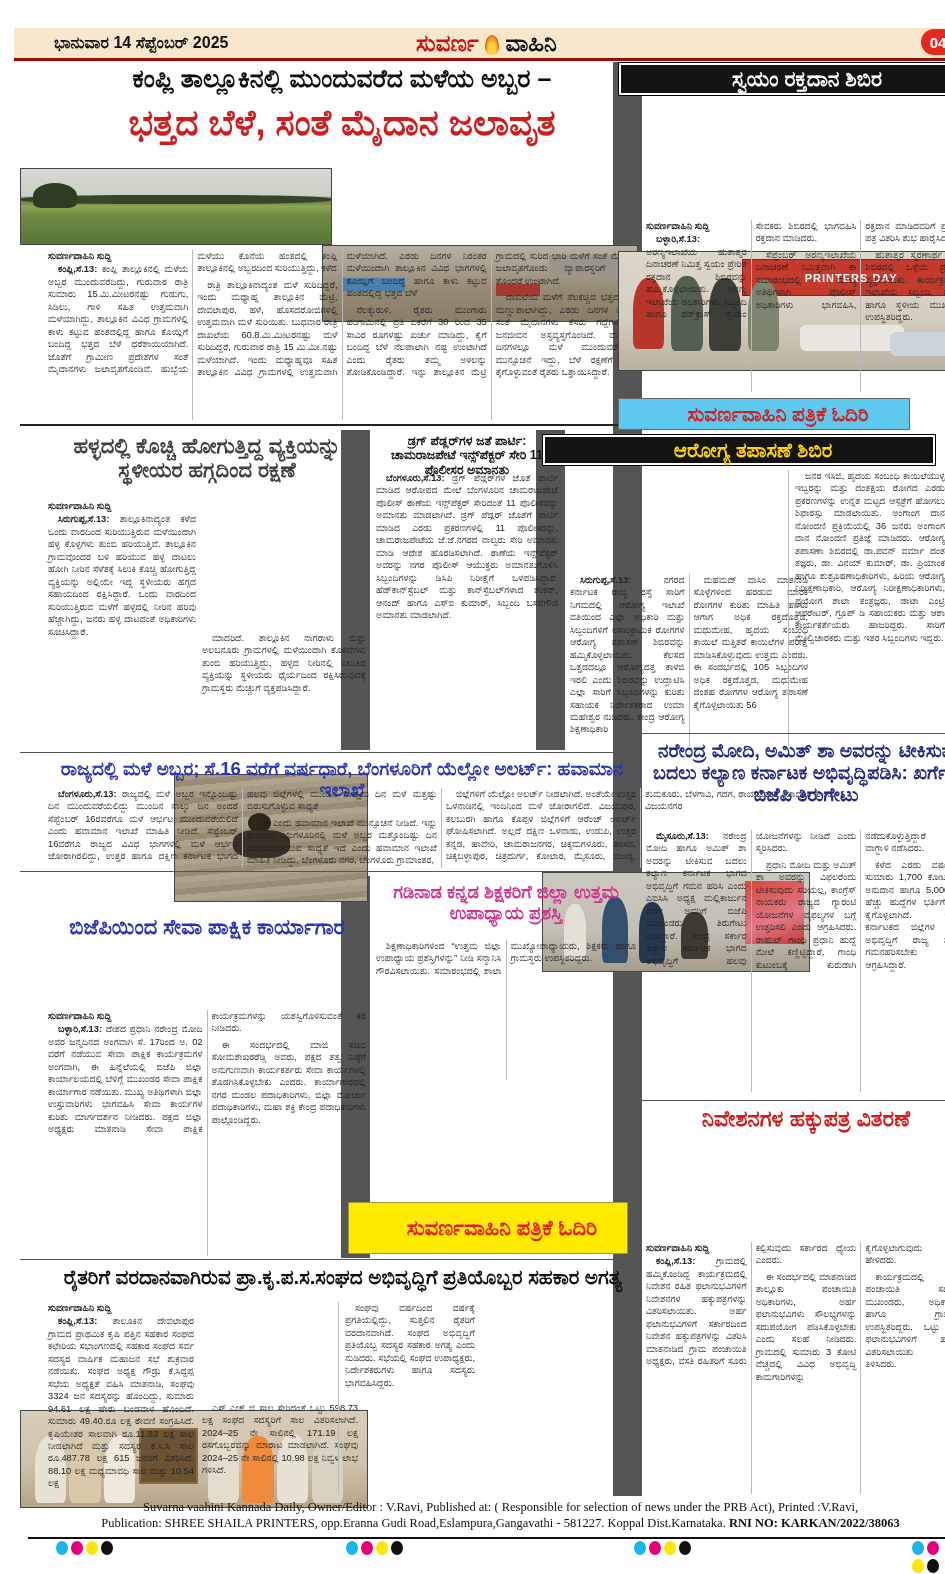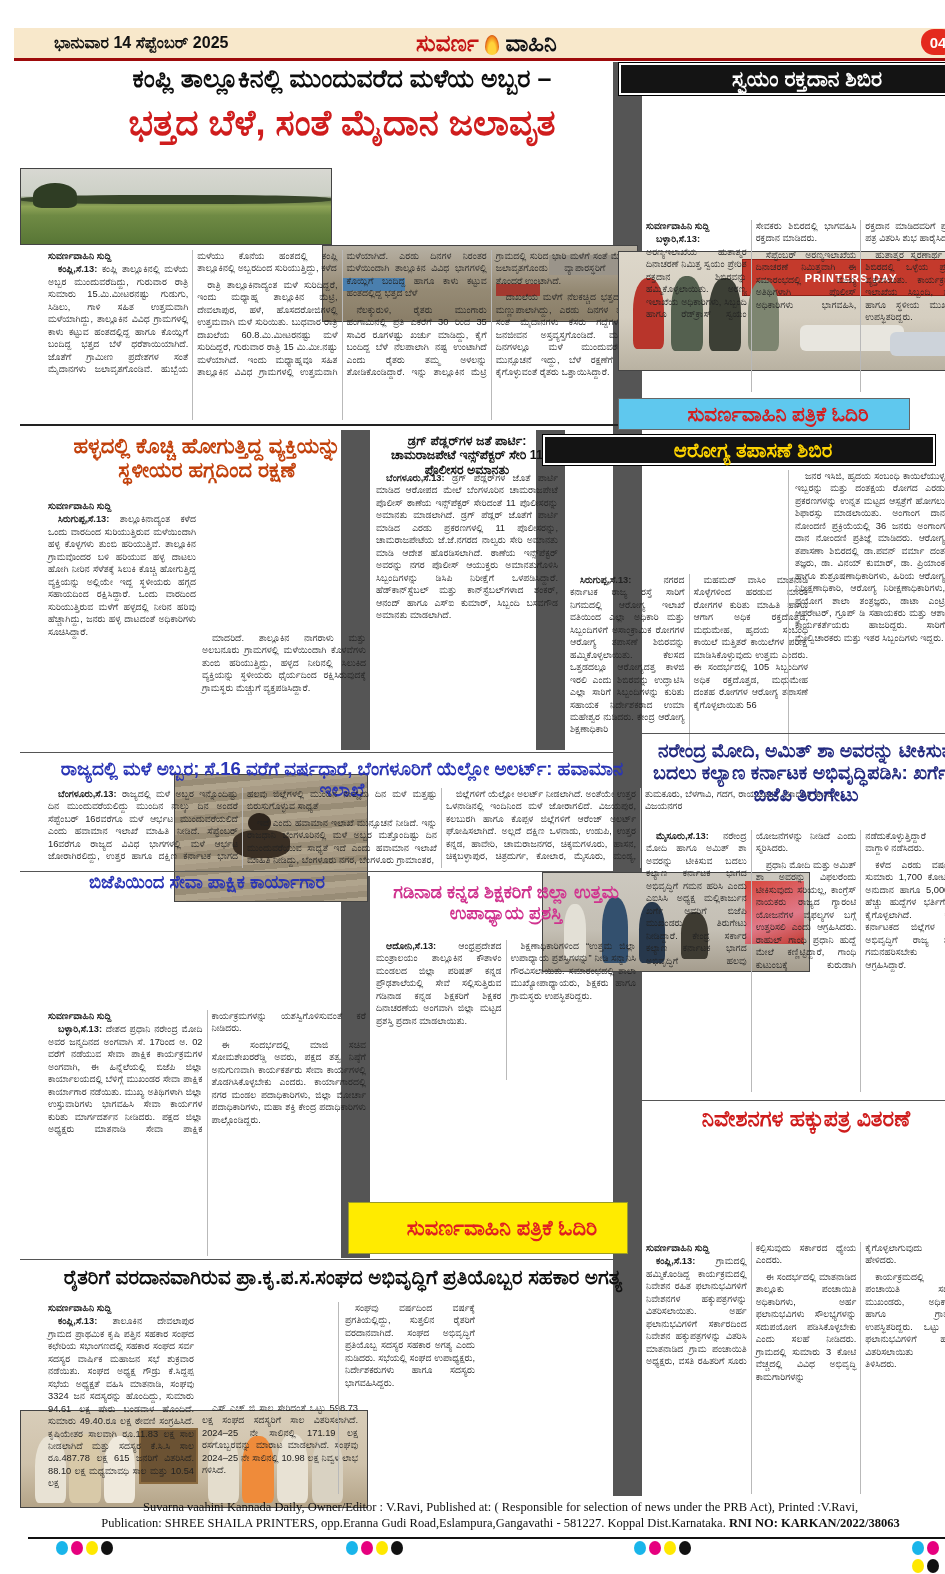--- a/index.html
+++ b/index.html
@@ -13,21 +13,21 @@
   .mh-logo{position:absolute;left:0;right:0;text-align:center;font-weight:bold;font-size:23px;}
   .logo-red{color:#c41414;} .logo-black{color:#111;text-shadow:0 0 1px #fff;}
   .flame{display:inline-block;width:14px;height:20px;vertical-align:-4px;
          background:radial-gradient(ellipse at 50% 75%,#ffd23a 35%,#f28c1e 60%,#c43a12 78%,transparent 80%);
          border-radius:50% 50% 50% 50%/60% 60% 40% 40%;}
   .pagebadge{position:absolute;right:4px;top:1px;width:34px;height:26px;background:#e42a1e;color:#fff;
              font-weight:bold;font-size:15px;border-radius:14px;display:flex;align-items:center;justify-content:center;}
   
   .hl{font-weight:bold;text-align:center;line-height:1.15;}
   .kicker{font-size:25px;color:#0d0d0d;}
-  .hl-red{color:#cf1d1d;} .hl-green{color:#c2410c;} .hl-blue{color:#2a35b5;}
+  .hl-red{color:#cf1d1d;} .hl-green{color:#404040;} .hl-blue{color:#2a35b5;}
   .hl-navy{color:#232a80;} .hl-mag{color:#d0338f;} .hl-black{color:#111;}
   
   .banner-dark{background:#141414;color:#fff;font-weight:bold;text-align:right;
                display:flex;align-items:center;justify-content:center;border:1px solid #000;box-shadow:inset 0 0 0 2px #fff;}
   .banner-health{background:#141414;color:#ffd400;}
   .banner-blue{background:#5fc8ee;color:#d31f1f;font-weight:bold;text-align:center;border:1px solid #666;
                display:flex;align-items:center;justify-content:center;}
   .banner-yellow{background:#ffeb00;color:#e02020;font-weight:bold;text-align:center;border:1px solid #9a9a2a;
                display:flex;align-items:center;justify-content:center;}
   
@@ -159,40 +159,39 @@
 
   <div class="abs hline-thin" style="left:20px;top:752px;width:588px;"></div>
   <div class="abs hl hl-blue" style="left:20px;top:758px;width:588px;font-size:18.5px;">ರಾಜ್ಯದಲ್ಲಿ ಮಳೆ ಅಬ್ಬರ; ಸೆ.16 ವರೆಗೆ ವರ್ಷಧಾರೆ, ಬೆಂಗಳೂರಿಗೆ ಯೆಲ್ಲೋ ಅಲರ್ಟ್: ಹವಾಮಾನ ಇಲಾಖೆ</div>
   <div class="abs body-txt cols3" style="left:20px;top:788px;width:588px;height:80px;">
     <p><b class="dl">ಬೆಂಗಳೂರು,ಸೆ.13:</b> <span>ರಾಜ್ಯದಲ್ಲಿ ಮಳೆ ಅಬ್ಬರ ಇನ್ನೊಂದಿಷ್ಟು ದಿನ ಮುಂದುವರೆಯಲಿದ್ದು ಮುಂದಿನ ನಾಲ್ಕು ದಿನ ಅಂದರೆ ಸೆಪ್ಟೆಂಬರ್ 16ರವರೆಗೂ ಮಳೆ ಆರ್ಭಟ ಮುಂದುವರೆಯಲಿದೆ ಎಂದು ಹವಾಮಾನ ಇಲಾಖೆ ಮಾಹಿತಿ ನೀಡಿದೆ. ಸೆಪ್ಟೆಂಬರ್ 16ವರೆಗೂ ರಾಜ್ಯದ ವಿವಿಧ ಭಾಗಗಳಲ್ಲಿ ಮಳೆ ಆರ್ಭಟ ಜೋರಾಗಿರಲಿದ್ದು, ಉತ್ತರ ಹಾಗೂ ದಕ್ಷಿಣ ಕರ್ನಾಟಕ ಭಾಗದ ಹಲವು ಜಿಲ್ಲೆಗಳಲ್ಲಿ ಮುಂದಿನ ನಾಲ್ಕೈದು ದಿನ ಮಳೆ ಮತ್ತಷ್ಟು ಬಿರುಸುಗೊಳ್ಳುವ ಸಾಧ್ಯತೆ</span></p>
     <p>ಇದೆ ಎಂದು ಹವಾಮಾನ ಇಲಾಖೆ ಮುನ್ಸೂಚನೆ ನೀಡಿದೆ. ಇನ್ನು ರಾಜಧಾನಿ ಬೆಂಗಳೂರಿನಲ್ಲಿ ಮಳೆ ಅಬ್ಬರ ಮತ್ತೊಂದಿಷ್ಟು ದಿನ ಮುಂದುವರೆಯುವ ಸಾಧ್ಯತೆ ಇದೆ ಎಂದು ಹವಾಮಾನ ಇಲಾಖೆ ಮಾಹಿತಿ ನೀಡಿದ್ದು, ಬೆಂಗಳೂರು ನಗರ, ಬೆಂಗಳೂರು ಗ್ರಾಮಾಂತರ,</p>
     <p>ಜಿಲ್ಲೆಗಳಿಗೆ ಯೆಲ್ಲೋ ಅಲರ್ಟ್ ನೀಡಲಾಗಿದೆ. ಅಂತೆಯೇ ಉತ್ತರ ಒಳನಾಡಿನಲ್ಲಿ ಇಂದಿನಿಂದ ಮಳೆ ಜೋರಾಗಲಿದೆ. ವಿಜಯಪುರ, ಕಲಬುರಗಿ ಹಾಗೂ ಕೊಪ್ಪಳ ಜಿಲ್ಲೆಗಳಿಗೆ ಆರೆಂಜ್ ಅಲರ್ಟ್ ಘೋಷಿಸಲಾಗಿದೆ. ಅಲ್ಲದೆ ದಕ್ಷಿಣ ಒಳನಾಡು, ಉಡುಪಿ, ಉತ್ತರ ಕನ್ನಡ, ಹಾವೇರಿ, ಚಾಮರಾಜನಗರ, ಚಿಕ್ಕಮಗಳೂರು, ಹಾಸನ, ಚಿಕ್ಕಬಳ್ಳಾಪುರ, ಚಿತ್ರದುರ್ಗ, ಕೋಲಾರ, ಮೈಸೂರು, ಮಂಡ್ಯ, ತುಮಕೂರು, ಬೆಳಗಾವಿ, ಗದಗ, ರಾಯಚೂರು, ಯಾದಗಿರಿ ಹಾಗೂ ವಿಜಯನಗರ</p>
   </div>
   <div class="abs hline-thin" style="left:20px;top:871px;width:588px;"></div>
 
-  <div class="abs hl hl-blue" style="left:20px;top:872px;width:318px;font-size:18px;">ಬಿಜೆಪಿಯಿಂದ ಸೇವಾ ಪಾಕ್ಷಿಕ ಕಾರ್ಯಾಗಾರ</div>
+  <div class="abs hl hl-blue" style="left:20px;top:915px;width:318px;font-size:21px;">ಬಿಜೆಪಿಯಿಂದ ಸೇವಾ ಪಾಕ್ಷಿಕ ಕಾರ್ಯಾಗಾರ</div>
   <div class="abs ph ph-bjp" style="left:20px;top:908px;width:318px;height:96px;">
     <div class="shape" style="left:34%;top:18%;width:16%;height:54%;background:#6b5233;border:2px solid #8a6a3f;"></div>
     <div class="shape person" style="left:4%;top:26%;width:9%;height:70%;background:#e8e2d4;"></div>
     <div class="shape person" style="left:14%;top:24%;width:9%;height:72%;background:#d8c9a8;"></div>
     <div class="shape person" style="left:24%;top:26%;width:9%;height:70%;background:#efe9dc;"></div>
     <div class="shape person" style="left:54%;top:24%;width:9%;height:72%;background:#e4ddcd;"></div>
     <div class="shape person" style="left:64%;top:26%;width:9%;height:70%;background:#ef8b3a;"></div>
     <div class="shape person" style="left:74%;top:24%;width:9%;height:72%;background:#e8e2d4;"></div>
     <div class="shape person" style="left:84%;top:26%;width:9%;height:70%;background:#d9d2c2;"></div>
   </div>
   <div class="abs body-txt cols2" style="left:20px;top:1010px;width:318px;height:246px;">
     <p class="byl">ಸುವರ್ಣವಾಹಿನಿ ಸುದ್ದಿ</p>
     <p><b class="dl">ಬಳ್ಳಾರಿ,ಸೆ.13:</b> <span>ದೇಶದ ಪ್ರಧಾನಿ ನರೇಂದ್ರ ಮೋದಿ ಅವರ ಜನ್ಮದಿನದ ಅಂಗವಾಗಿ ಸೆ. 17ರಿಂದ ಅ. 02 ವರೆಗೆ ನಡೆಯುವ ಸೇವಾ ಪಾಕ್ಷಿಕ ಕಾರ್ಯಕ್ರಮಗಳ ಅಂಗವಾಗಿ, ಈ ಹಿನ್ನೆಲೆಯಲ್ಲಿ ಬಿಜೆಪಿ ಜಿಲ್ಲಾ ಕಾರ್ಯಾಲಯದಲ್ಲಿ ಬೆಳಿಗ್ಗೆ ಮುಖಂಡರ ಸೇವಾ ಪಾಕ್ಷಿಕ ಕಾರ್ಯಾಗಾರ ನಡೆಯಿತು. ಮುಖ್ಯ ಅತಿಥಿಗಳಾಗಿ ಜಿಲ್ಲಾ ಉಸ್ತುವಾರಿಗಳು ಭಾಗವಹಿಸಿ ಸೇವಾ ಕಾರ್ಯಗಳ ಕುರಿತು ಮಾರ್ಗದರ್ಶನ ನೀಡಿದರು. ಪಕ್ಷದ ಜಿಲ್ಲಾ ಅಧ್ಯಕ್ಷರು ಮಾತನಾಡಿ ಸೇವಾ ಪಾಕ್ಷಿಕ ಕಾರ್ಯಕ್ರಮಗಳನ್ನು ಯಶಸ್ವಿಗೊಳಿಸುವಂತೆ ಕರೆ ನೀಡಿದರು.</span></p>
     <p>ಈ ಸಂದರ್ಭದಲ್ಲಿ ಮಾಜಿ ಸಚಿವ ಸೋಮಶೇಖರರೆಡ್ಡಿ ಅವರು, ಪಕ್ಷದ ತತ್ವ ನಿಷ್ಠೆಗೆ ಅನುಗುಣವಾಗಿ ಕಾರ್ಯಕರ್ತರು ಸೇವಾ ಕಾರ್ಯಗಳಲ್ಲಿ ತೊಡಗಿಸಿಕೊಳ್ಳಬೇಕು ಎಂದರು. ಕಾರ್ಯಾಗಾರದಲ್ಲಿ ನಗರ ಮಂಡಲ ಪದಾಧಿಕಾರಿಗಳು, ಜಿಲ್ಲಾ ಮೋರ್ಚಾ ಪದಾಧಿಕಾರಿಗಳು, ಮಹಾ ಶಕ್ತಿ ಕೇಂದ್ರ ಪದಾಧಿಕಾರಿಗಳು ಪಾಲ್ಗೊಂಡಿದ್ದರು.</p>
   </div>
 
   <div class="abs hl hl-mag" style="left:348px;top:882px;width:260px;font-size:18px;">ಗಡಿನಾಡ ಕನ್ನಡ ಶಿಕ್ಷಕರಿಗೆ ಜಿಲ್ಲಾ ಉತ್ತಮ ಉಪಾಧ್ಯಾಯ ಪ್ರಶಸ್ತಿ</div>
   <div class="abs body-txt cols2" style="left:348px;top:940px;width:260px;height:140px;">
-    <p><b class="dl">ಆದೋನಿ,ಸೆ.13:</b> <span>ಆಂಧ್ರಪ್ರದೇಶದ ಮಂತ್ರಾಲಯಂ ತಾಲ್ಲೂಕಿನ ಕೌತಾಳಂ ಮಂಡಲದ ಜಿಲ್ಲಾ ಪರಿಷತ್ ಕನ್ನಡ ಪ್ರೌಢಶಾಲೆಯಲ್ಲಿ ಸೇವೆ ಸಲ್ಲಿಸುತ್ತಿರುವ ಗಡಿನಾಡ ಕನ್ನಡ ಶಿಕ್ಷಕರಿಗೆ ಶಿಕ್ಷಕರ ದಿನಾಚರಣೆಯ ಅಂಗವಾಗಿ ಜಿಲ್ಲಾ ಮಟ್ಟದ ಪ್ರಶಸ್ತಿ ಪ್ರದಾನ ಮಾಡಲಾಯಿತು.</span></p>
     <p>ಶಿಕ್ಷಣಾಧಿಕಾರಿಗಳಿಂದ “ಉತ್ತಮ ಜಿಲ್ಲಾ ಉಪಾಧ್ಯಾಯ ಪ್ರಶಸ್ತಿಗಳನ್ನು” ನೀಡಿ ಸನ್ಮಾನಿಸಿ ಗೌರವಿಸಲಾಯಿತು. ಸಮಾರಂಭದಲ್ಲಿ ಶಾಲಾ ಮುಖ್ಯೋಪಾಧ್ಯಾಯರು, ಶಿಕ್ಷಕರು ಹಾಗೂ ಗ್ರಾಮಸ್ಥರು ಉಪಸ್ಥಿತರಿದ್ದರು.</p>
   </div>
 
   <div class="abs banner-yellow" style="left:348px;top:1202px;width:250px;height:50px;font-size:21px;">ಸುವರ್ಣವಾಹಿನಿ ಪತ್ರಿಕೆ ಓದಿರಿ</div>
 
   <div class="abs hline-thin" style="left:618px;top:733px;width:320px;"></div>
   <div class="abs hl hl-navy" style="left:618px;top:740px;width:320px;font-size:19px;">ನರೇಂದ್ರ ಮೋದಿ, ಅಮಿತ್ ಶಾ ಅವರನ್ನು ಟೀಕಿಸುವ ಬದಲು ಕಲ್ಯಾಣ ಕರ್ನಾಟಕ ಅಭಿವೃದ್ಧಿಪಡಿಸಿ: ಖರ್ಗೆಗೆ ಬಿಜೆಪಿ ತಿರುಗೇಟು</div>
   <div class="abs body-txt cols3" style="left:618px;top:830px;width:320px;height:262px;">
     <p><b class="dl">ಮೈಸೂರು,ಸೆ.13:</b> <span>ನರೇಂದ್ರ ಮೋದಿ ಹಾಗೂ ಅಮಿತ್ ಶಾ ಅವರನ್ನು ಟೀಕಿಸುವ ಬದಲು ಕಲ್ಯಾಣ ಕರ್ನಾಟಕ ಭಾಗದ ಅಭಿವೃದ್ಧಿಗೆ ಗಮನ ಹರಿಸಿ ಎಂದು ಎಐಸಿಸಿ ಅಧ್ಯಕ್ಷ ಮಲ್ಲಿಕಾರ್ಜುನ ಖರ್ಗೆ ಅವರಿಗೆ ಬಿಜೆಪಿ ಮುಖಂಡರು ತಿರುಗೇಟು ನೀಡಿದ್ದಾರೆ. ಕೇಂದ್ರ ಸರ್ಕಾರ ಕಲ್ಯಾಣ ಕರ್ನಾಟಕ ಭಾಗದ ಅಭಿವೃದ್ಧಿಗೆ ಹಲವು ಯೋಜನೆಗಳನ್ನು ನೀಡಿದೆ ಎಂದು ಸ್ಮರಿಸಿದರು.</span></p>
     <p>ಪ್ರಧಾನಿ ಮೋದಿ ಮತ್ತು ಅಮಿತ್ ಶಾ ಅವರನ್ನು ವಿಫಲರೆಂದು ಟೀಕಿಸುವುದು ಸರಿಯಲ್ಲ, ಕಾಂಗ್ರೆಸ್ ನಾಯಕರು ರಾಜ್ಯದ ಗ್ಯಾರಂಟಿ ಯೋಜನೆಗಳ ವೈಫಲ್ಯಗಳ ಬಗ್ಗೆ ಉತ್ತರಿಸಲಿ ಎಂದು ಆಗ್ರಹಿಸಿದರು. ರಾಹುಲ್ ಗಾಂಧಿ ಪ್ರಧಾನಿ ಹುದ್ದೆ ಮೇಲೆ ಕಣ್ಣಿಟ್ಟಿದ್ದಾರೆ, ಗಾಂಧಿ ಕುಟುಂಬಕ್ಕೆ ಕುರುಡಾಗಿ ನಡೆದುಕೊಳ್ಳುತ್ತಿದ್ದಾರೆ ಎಂದು ವಾಗ್ದಾಳಿ ನಡೆಸಿದರು.</p>

